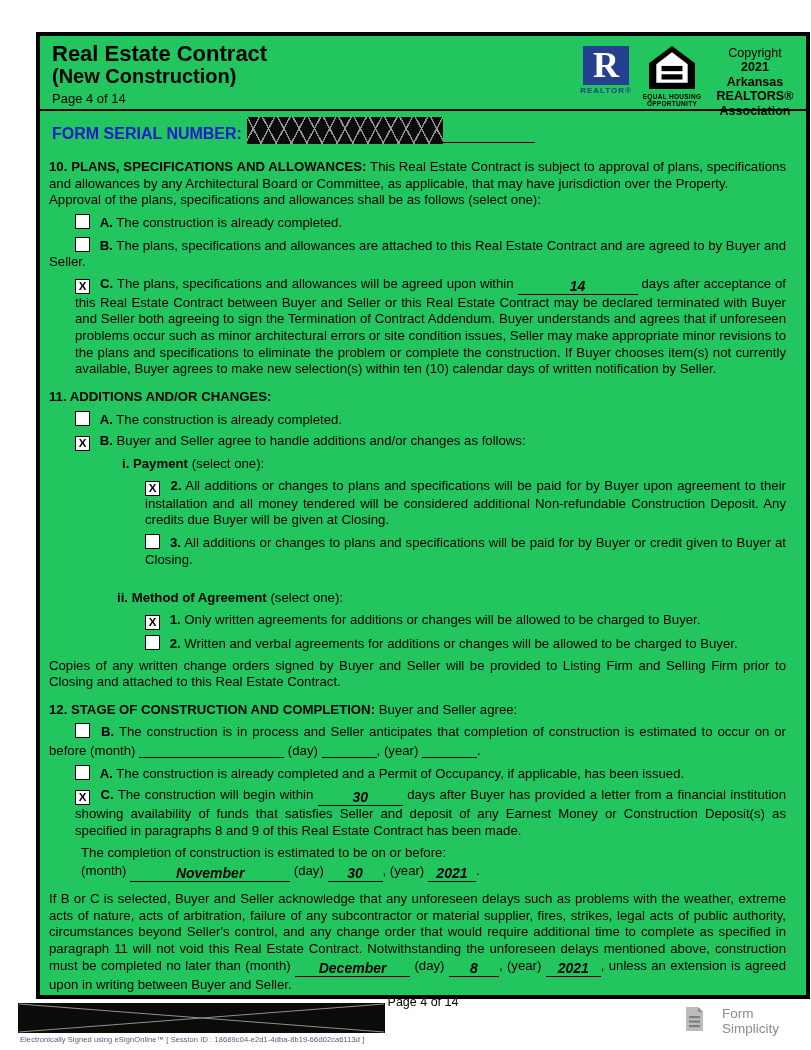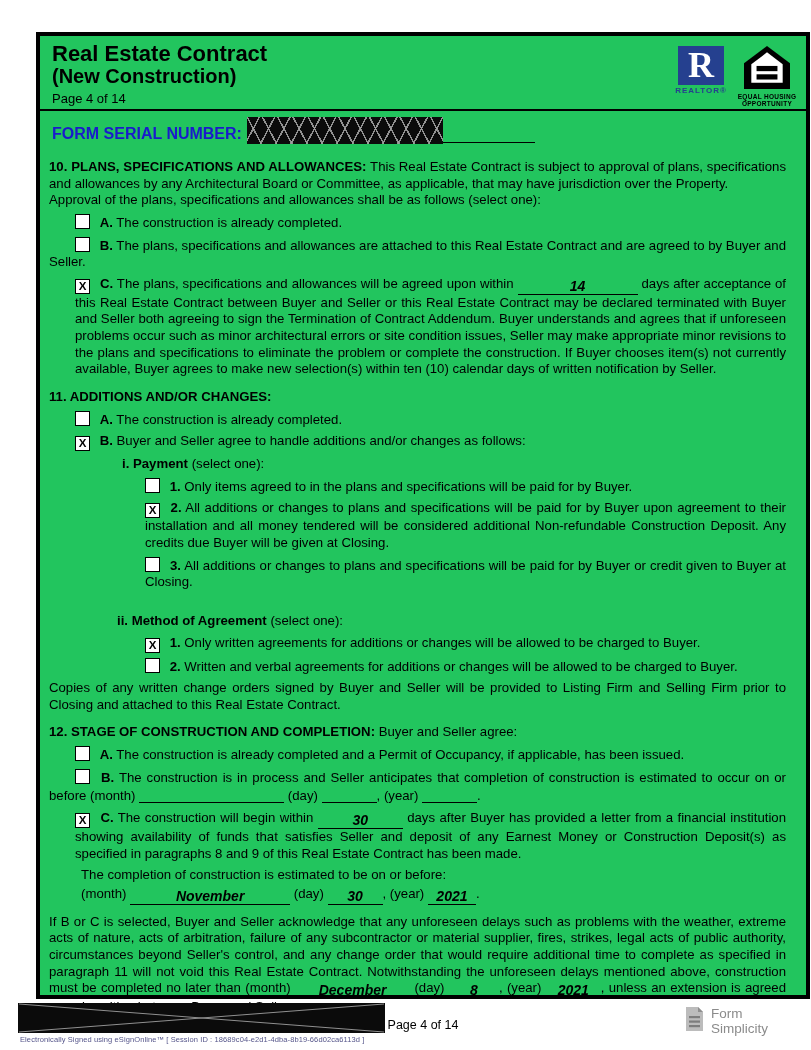--- a/index.html
+++ b/index.html
@@ -77,21 +77,21 @@
     height:16px;line-height:16px;vertical-align:-3px;
   }
   .fill{font-weight:bold;font-style:italic;font-size:14px;font-family:"Liberation Sans", sans-serif;}
   .w120{width:120px}.w160{width:160px}.w145{width:145px}.w85{width:85px}
   .w55{width:55px}.w50{width:50px}.w48{width:48px}.w115{width:115px}
   .ml22{margin-left:32px;}
   .page-footer{flex:0 0 auto;text-align:center;font-size:12.5px;padding:2px 0 4px;}
   
   .redact-bottom{position:absolute;left:18px;top:1003px;width:367px;height:30px;}
   .form-simplicity{
-    position:absolute;left:686px;top:1007px;display:flex;gap:8px;
+    position:absolute;left:686px;top:1007px;display:flex;gap:19px;
     color:#8b8b8b;font-size:13.5px;line-height:1.08;align-items:flex-start;
   }
   .esign{
     position:absolute;left:20px;top:1035px;font-size:7.5px;
     color:var(--esign-color,#55558a);letter-spacing:.1px;
   }
 </style>
 </head>
 <body>
 
@@ -115,20 +115,27 @@
             <path d="M22 6 L37 17.5 L37 35 L7 35 L7 17.5 Z" fill="#fff"></path>
             <rect x="12" y="19" width="20" height="5" fill="#000"></rect>
             <rect x="12" y="27" width="20" height="5" fill="#000"></rect>
           </svg>
         </span>
         <div class="eho-label">
           <div>EQUAL HOUSING</div>
           <div>OPPORTUNITY</div>
         </div>
       </div>
+      <div class="copyright">
+        <div>Copyright</div>
+        <div class="bold">2021</div>
+        <div class="bold">Arkansas</div>
+        <div class="bold">REALTORS®</div>
+        <div class="bold">Association</div>
+      </div>
     </div>
   </div>
 
   <div class="serial-row">
     <span class="serial-label">FORM SERIAL NUMBER:</span>
     <span class="serial-line">
       <span class="serial-redact"></span>
     </span>
   </div>
 
@@ -175,25 +182,20 @@
         <span class="cb">X</span>
         <span class="lt">B.</span>
         <span>Buyer and Seller agree to handle additions and/or changes as follows:</span>
       </div>
 
       <div class="para subhead-i">
         <span class="sec-head">i.  Payment</span>
         <span>(select one):</span>
       </div>
 
-      <div class="opt sub-ind">
-        <span class="cb"></span>
-        <span class="lt">1.</span>
-        <span>Only items agreed to in the plans and specifications will be paid for by Buyer.</span>
-      </div>
 
       <div class="opt sub-ind">
         <span class="cb">X</span>
         <span class="lt">2.</span>
         <span>All additions or changes to plans and specifications will be paid for by Buyer upon agreement to their installation and all money tendered will be considered additional Non-refundable Construction Deposit.  Any credits due Buyer will be given at Closing.</span>
       </div>
 
       <div class="opt sub-ind">
         <span class="cb"></span>
         <span class="lt">3.</span>
@@ -218,35 +220,35 @@
       </div>
 
       <p class="para just">Copies of any written change orders signed by Buyer and Seller will be provided to Listing Firm and Selling Firm prior to Closing and attached to this Real Estate Contract.</p>
     </div>
 
     <div class="section">
       <p class="para">
         <span class="sec-head">12. STAGE OF CONSTRUCTION AND COMPLETION:</span>
         <span>Buyer and Seller agree:</span>
       </p>
-
-      <div class="opt o-ind">
-        <span class="cb"></span>
-        <span class="lt">A.</span>
-        <span>The construction is already completed and a Permit of Occupancy, if applicable, has been issued.</span>
-      </div>
 
       <div class="opt o-hang">
         <span class="cb"></span>
         <span class="lt">B.</span>
         <span>The construction is in process and Seller anticipates that completion of construction is estimated to occur on or before (month)</span>
         <span class="blank w145"><i class="fill"></i></span>
         <span>(day)</span>
         <span class="blank w55"><i class="fill"></i></span><span>, (year)</span>
         <span class="blank w55"><i class="fill"></i></span><span>.</span>
+      </div>
+
+      <div class="opt o-ind">
+        <span class="cb"></span>
+        <span class="lt">A.</span>
+        <span>The construction is already completed and a Permit of Occupancy, if applicable, has been issued.</span>
       </div>
 
       <div class="opt o-ind">
         <span class="cb">X</span>
         <span class="lt">C.</span>
         <span>The construction will begin within</span>
         <span class="blank w85"><i class="fill">30</i></span>
         <span>days after Buyer has provided a letter from a financial institution showing availability of funds that satisfies Seller and deposit of any Earnest Money or Construction Deposit(s) as specified in paragraphs 8 and 9 of this Real Estate Contract has been made.</span>
       </div>
 

